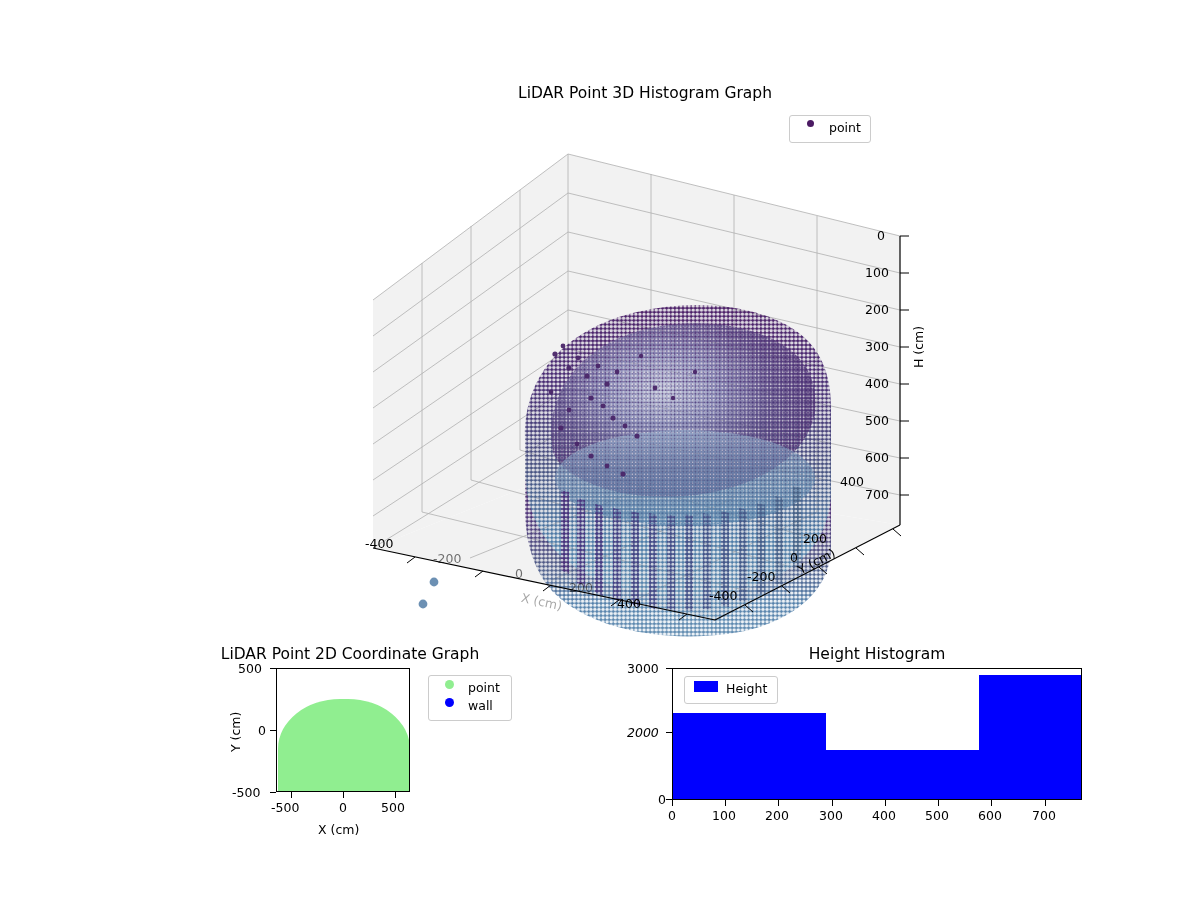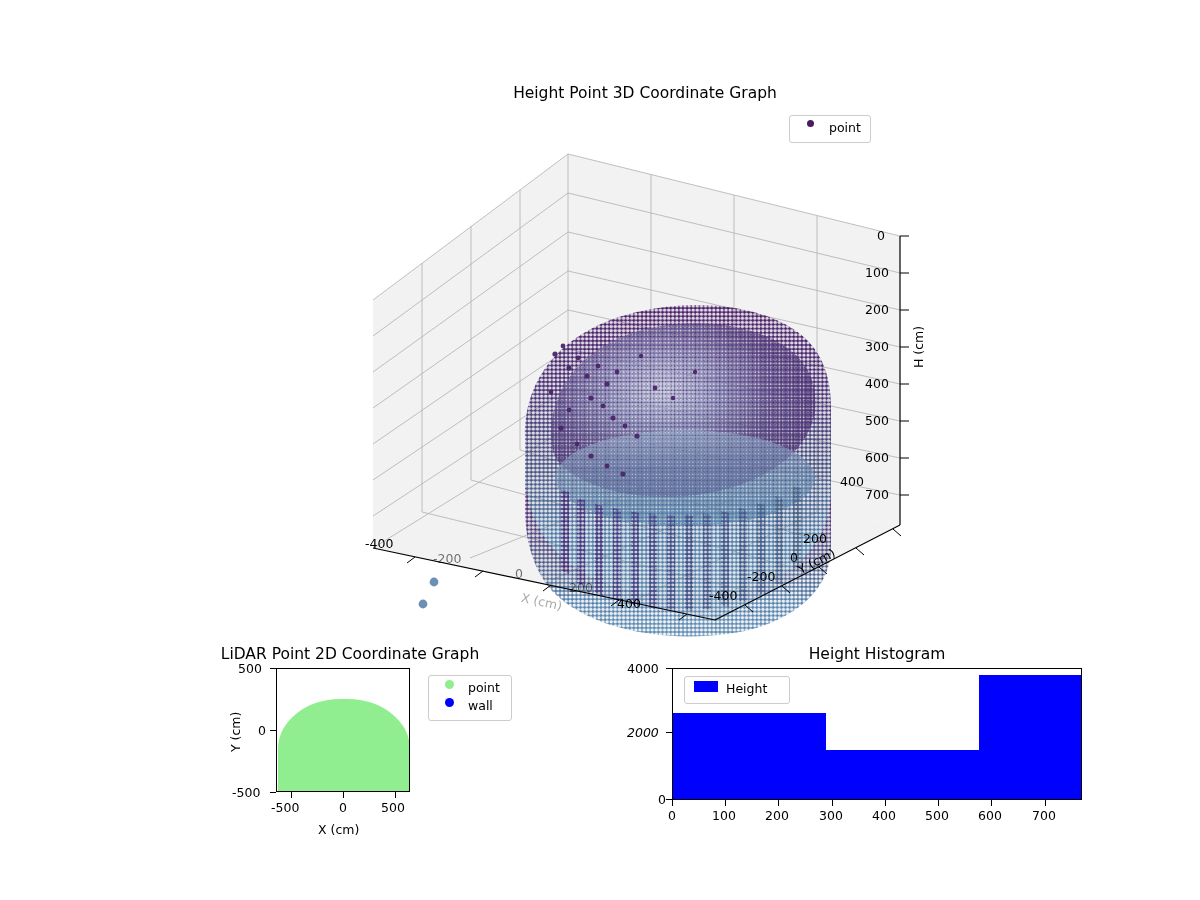--- a/index.html
+++ b/index.html
@@ -41,21 +41,21 @@
        border:1.1px solid #000;box-sizing:border-box;background:#fff;overflow:hidden;}
   .hbar{position:absolute;bottom:0;background:#0000ff;}
 
   .rot90{transform-origin:0 0;}
 </style>
 </head>
 <body>
 
 <div class="figure">
 
-  <div class="ttl" style="left:355px;top:84px;width:580px;">Height Point 3D Coordinate Graph</div>
+  <div class="ttl" style="left:355px;top:84px;width:580px;">LiDAR Point 3D Histogram Graph</div>
 
   <div class="legend" style="left:789px;top:115px;width:82px;">
     <div class="row">
       <span class="mk">
         <span class="dot" style="background:#4b1a63;"></span>
       </span>
       <span class="lbl">point</span>
     </div>
   </div>
 
@@ -335,42 +335,42 @@
   <div id="axh">
 
   <div class="hbar" style="left: 0px; width: 152.603px; height: 86.1446px; background: rgb(0, 0, 255);"></div>
       <div class="hbar" style="left: 152.603px; width: 153.662px; height: 48.5542px; background: rgb(0, 0, 255);"></div>
       <div class="hbar" style="left: 306.265px; width: 101.735px; height: 123.735px; background: rgb(0, 0, 255);"></div>
     </div>
 
   <div class="tk2" style="left:666px;top:668px;width:6px;height:1.2px;"></div>
   <div class="tk2" style="left:666px;top:732px;width:6px;height:1.2px;"></div>
   <div class="tk2" style="left:666px;top:799px;width:6px;height:1.2px;"></div>
-  <span class="tick" style="left:627px;top:661px;">4000</span>
+  <span class="tick" style="left:627px;top:661px;">3000</span>
   <span class="tick" style="left:627px;top:725px;font-style:italic;">2000</span>
   <span class="tick" style="left:658px;top:792px;">0</span>
 
   <div class="tk2" style="left:672px;top:800px;width:1.2px;height:6px;"></div>
   <div class="tk2" style="left:725px;top:800px;width:1.2px;height:6px;"></div>
   <div class="tk2" style="left:778px;top:800px;width:1.2px;height:6px;"></div>
   <div class="tk2" style="left:832px;top:800px;width:1.2px;height:6px;"></div>
   <div class="tk2" style="left:885px;top:800px;width:1.2px;height:6px;"></div>
   <div class="tk2" style="left:938px;top:800px;width:1.2px;height:6px;"></div>
   <div class="tk2" style="left:991px;top:800px;width:1.2px;height:6px;"></div>
   <div class="tk2" style="left:1045px;top:800px;width:1.2px;height:6px;"></div>
   <span class="tick" style="left:668px;top:808px;">0</span>
   <span class="tick" style="left:712px;top:808px;">100</span>
   <span class="tick" style="left:765px;top:808px;">200</span>
   <span class="tick" style="left:819px;top:808px;">300</span>
   <span class="tick" style="left:872px;top:808px;">400</span>
   <span class="tick" style="left:925px;top:808px;">500</span>
   <span class="tick" style="left:978px;top:808px;">600</span>
   <span class="tick" style="left:1032px;top:808px;">700</span>
 
-  <div class="legend" style="left:684px;top:676px;width:106px;">
+  <div class="legend" style="left:684px;top:676px;width:94px;">
     <div class="row">
       <span class="mk" style="width:28px;">
         <span class="swatch" style="background:#0000ff;"></span>
       </span>
       <span class="lbl">Height</span>
     </div>
   </div>
 
 </div>
 

